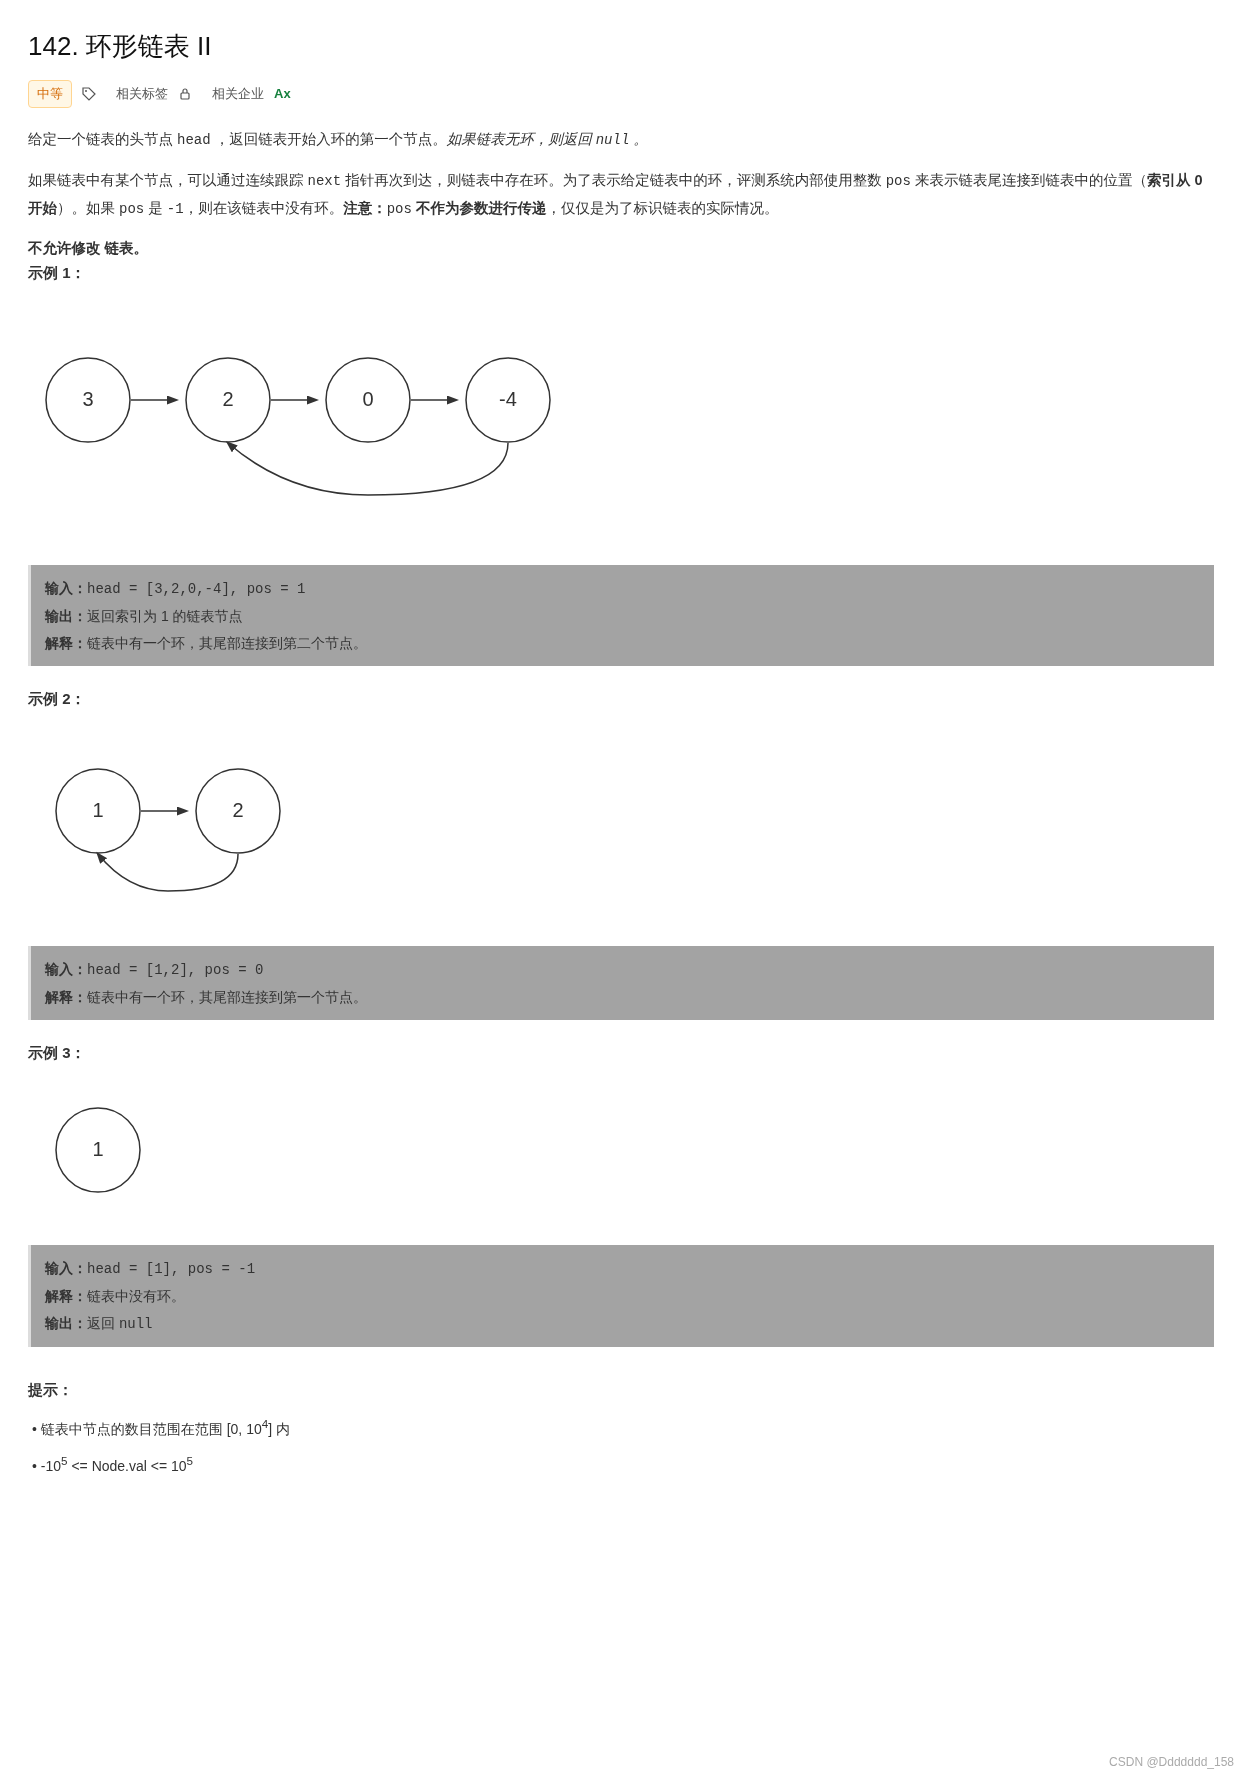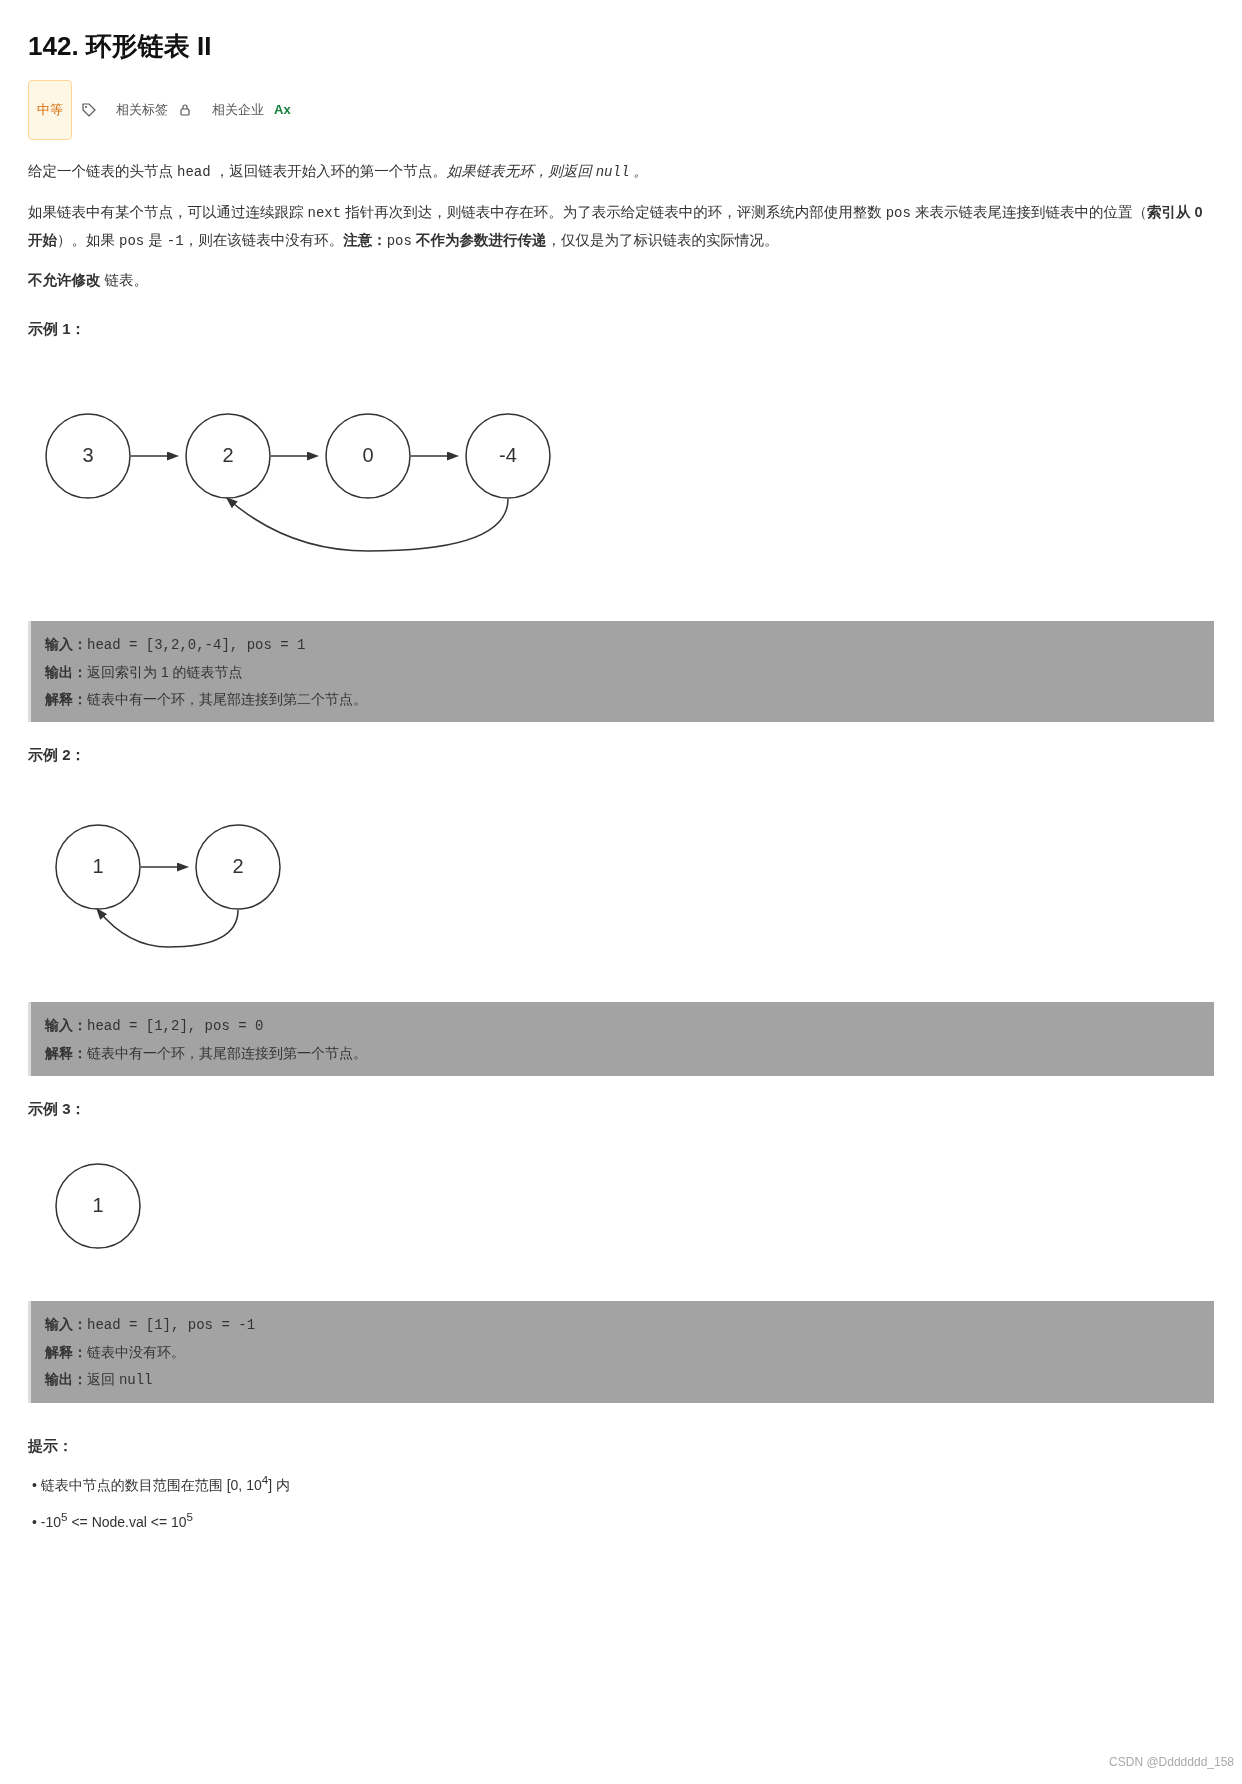--- a/index.html
+++ b/index.html
@@ -6,35 +6,35 @@
     body {
       font-family: -apple-system, BlinkMacSystemFont, "PingFang SC", "Microsoft YaHei", sans-serif;
       background: #ffffff;
       color: #333;
       padding: 24px 28px;
       font-size: 15px;
       line-height: 1.7;
     }
     h1 {
       font-size: 26px;
-      font-weight: 700;
+      font-weight: 400;
       color: #111;
       margin-bottom: 12px;
     }
     .tags-row {
       display: flex;
       align-items: center;
       gap: 10px;
       margin-bottom: 18px;
     }
     .tag-badge {
       background: #f5f5f5;
       border: 1px solid #ddd;
       border-radius: 4px;
-      padding: 18px 8px;
+      padding: 2px 8px;
       font-size: 13px;
       color: #555;
     }
     .tag-badge.medium {
       background: #fff7e6;
       border-color: #ffd591;
       color: #d46b08;
     }
     .tag-item {
       display: flex;
@@ -51,22 +51,21 @@
     }
     .description em {
       font-style: italic;
     }
     .description code, code {
       font-family: "Courier New", monospace;
       font-size: 14px;
     }
     .no-modify {
       font-size: 14.5px;
-      font-weight: 400;
-      margin-bottom: 24px;
+      font-weight: 700;
     }
     .example-title {
       font-size: 15px;
       font-weight: 600;
       margin-bottom: 14px;
     }
     .diagram-container {
       margin-bottom: 18px;
       padding: 10px 0;
     }

